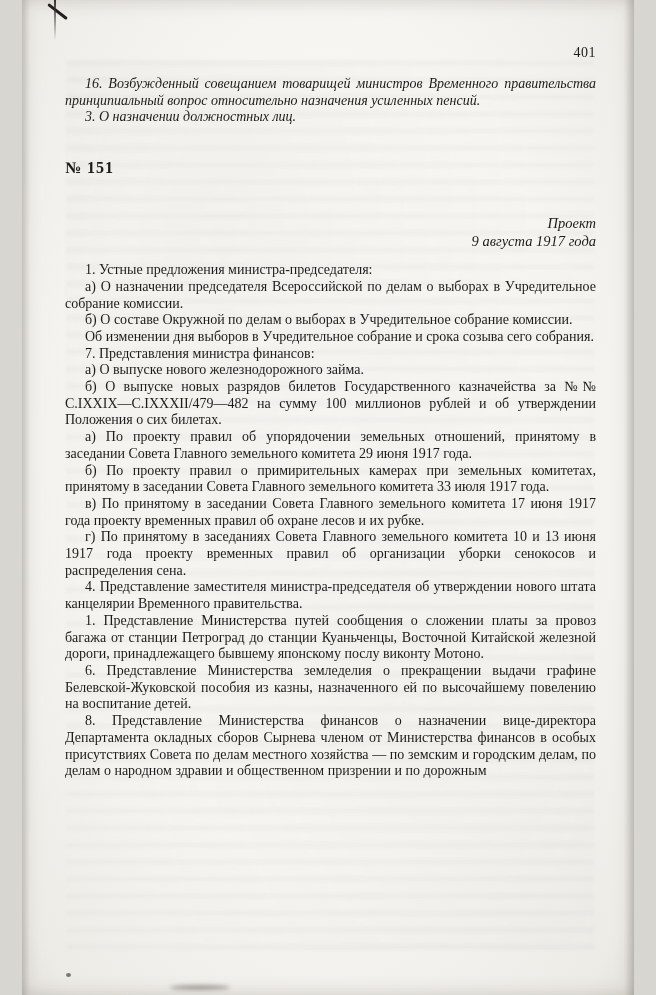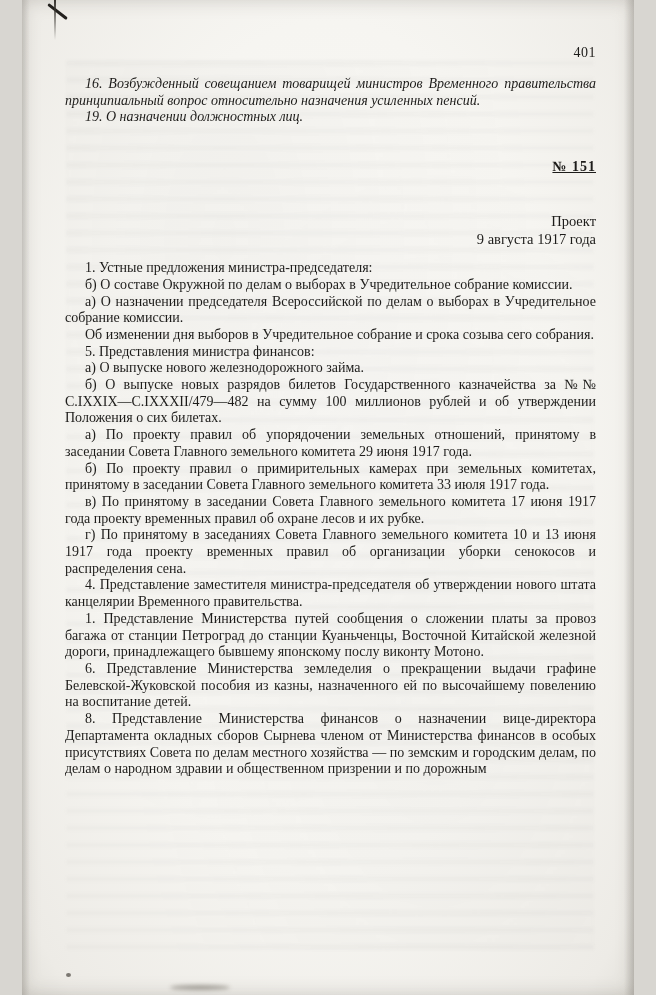--- a/index.html
+++ b/index.html
@@ -49,28 +49,28 @@
   .intro { margin-top: 15px; font-style: italic; }
   p.para {
     margin: 0;
     text-indent: 20px;
     text-align: justify;
     font-size: 14px;
     line-height: 16.7px;
   }
   .section-heading {
     margin: 33px 0 38px 0;
-    text-align: right;
-    font-size: 14px;
+    text-align: left;
+    font-size: 16px;
     font-weight: bold;
     letter-spacing: 1px;
-    text-decoration: underline;
   }
   .annotation, .date {
     text-align: right;
+    font-style: italic;
     font-size: 14.5px;
     line-height: 17.5px;
   }
   .paras-151 { margin-top: 12px; }
   .section-152 .section-heading { margin: 44px 0 30px 0; }
   .date-152 { margin-bottom: 16px; }
 
   
   .artifact { position: absolute; pointer-events: none; }
   .art-corner-line {
@@ -125,33 +125,33 @@
   <div class="artifact art-left-line"></div>
   <div class="artifact art-bottom-speck"></div>
   <div class="artifact art-bottom-smudge"></div>
 
   <div class="text-block">
 
     <div class="page-number">401</div>
 
     <div class="intro">
         <p class="para">16. Возбужденный совещанием товарищей министров Временного правительства принципиальный вопрос относительно назначения усиленных пенсий.</p>
-        <p class="para">19. О назначении должностных лиц.</p>
+        <p class="para">3. О назначении должностных лиц.</p>
       </div>
 
     <section class="section-151">
       <h2 class="section-heading">№ 151</h2>
       <div class="annotation">Проект</div>
       <div class="date">9 августа 1917 года</div>
       <div class="paras paras-151">
           <p class="para">1. Устные предложения министра-председателя:</p>
+          <p class="para">а) О назначении председателя Всероссийской по делам о выборах в Учредительное собрание комиссии.</p>
           <p class="para">б) О составе Окружной по делам о выборах в Учредительное собрание комиссии.</p>
-          <p class="para">а) О назначении председателя Всероссийской по делам о выборах в Учредительное собрание комиссии.</p>
           <p class="para">Об изменении дня выборов в Учредительное собрание и срока созыва сего собрания.</p>
-          <p class="para">5. Представления министра финансов:</p>
+          <p class="para">7. Представления министра финансов:</p>
           <p class="para">а) О выпуске нового железнодорожного займа.</p>
           <p class="para">б) О выпуске новых разрядов билетов Государственного казначейства за №№ C.IXXIX—C.IXXXII/479—482 на сумму 100 миллионов рублей и об утверждении Положения о сих билетах.</p>
           <p class="para">а) По проекту правил об упорядочении земельных отношений, принятому в заседании Совета Главного земельного комитета 29 июня 1917 года.</p>
           <p class="para">б) По проекту правил о примирительных камерах при земельных комитетах, принятому в заседании Совета Главного земельного комитета 33 июля 1917 года.</p>
           <p class="para">в) По принятому в заседании Совета Главного земельного комитета 17 июня 1917 года проекту временных правил об охране лесов и их рубке.</p>
           <p class="para">г) По принятому в заседаниях Совета Главного земельного комитета 10 и 13 июня 1917 года проекту временных правил об организации уборки сенокосов и распределения сена.</p>
           <p class="para">4. Представление заместителя министра-председателя об утверждении нового штата канцелярии Временного правительства.</p>
         </div>
     </section>
 

